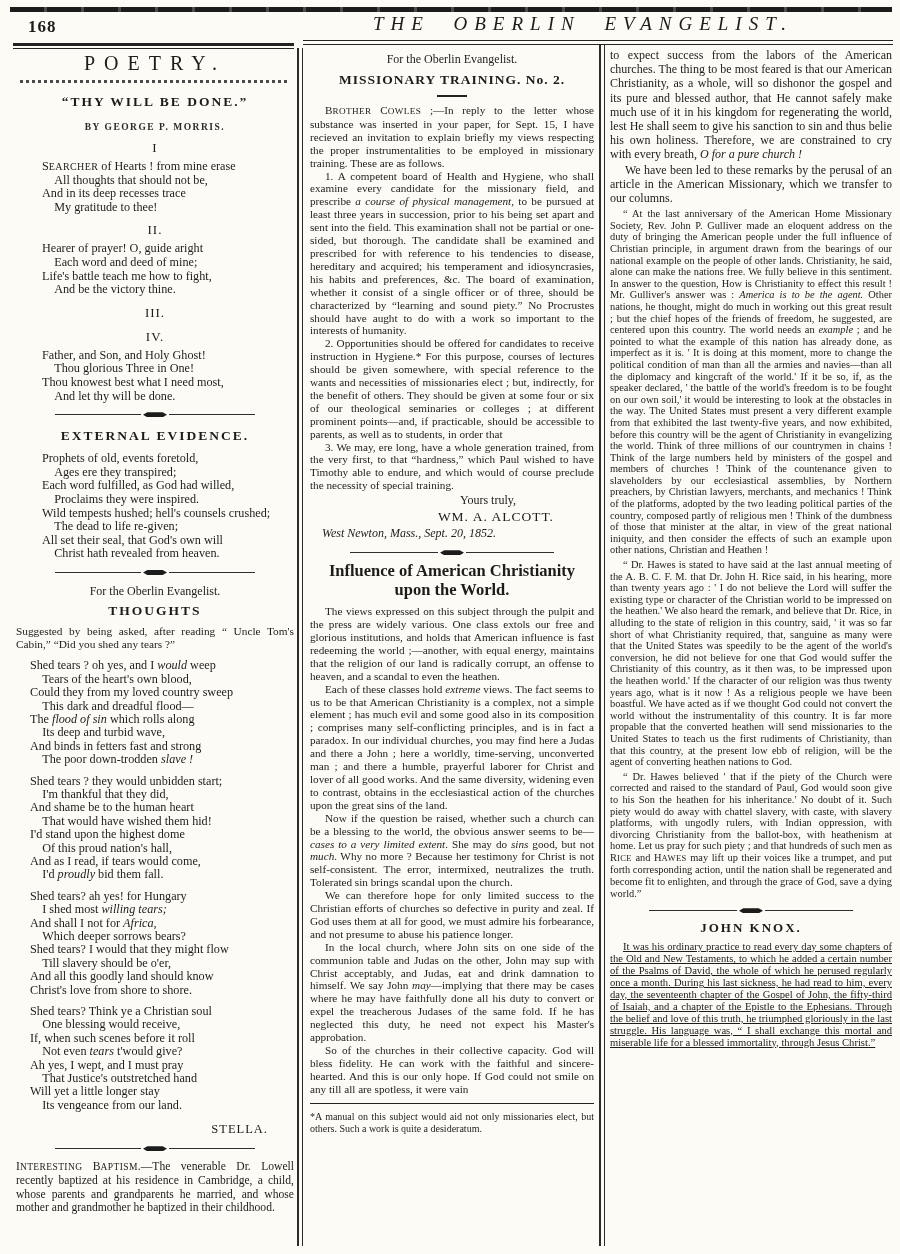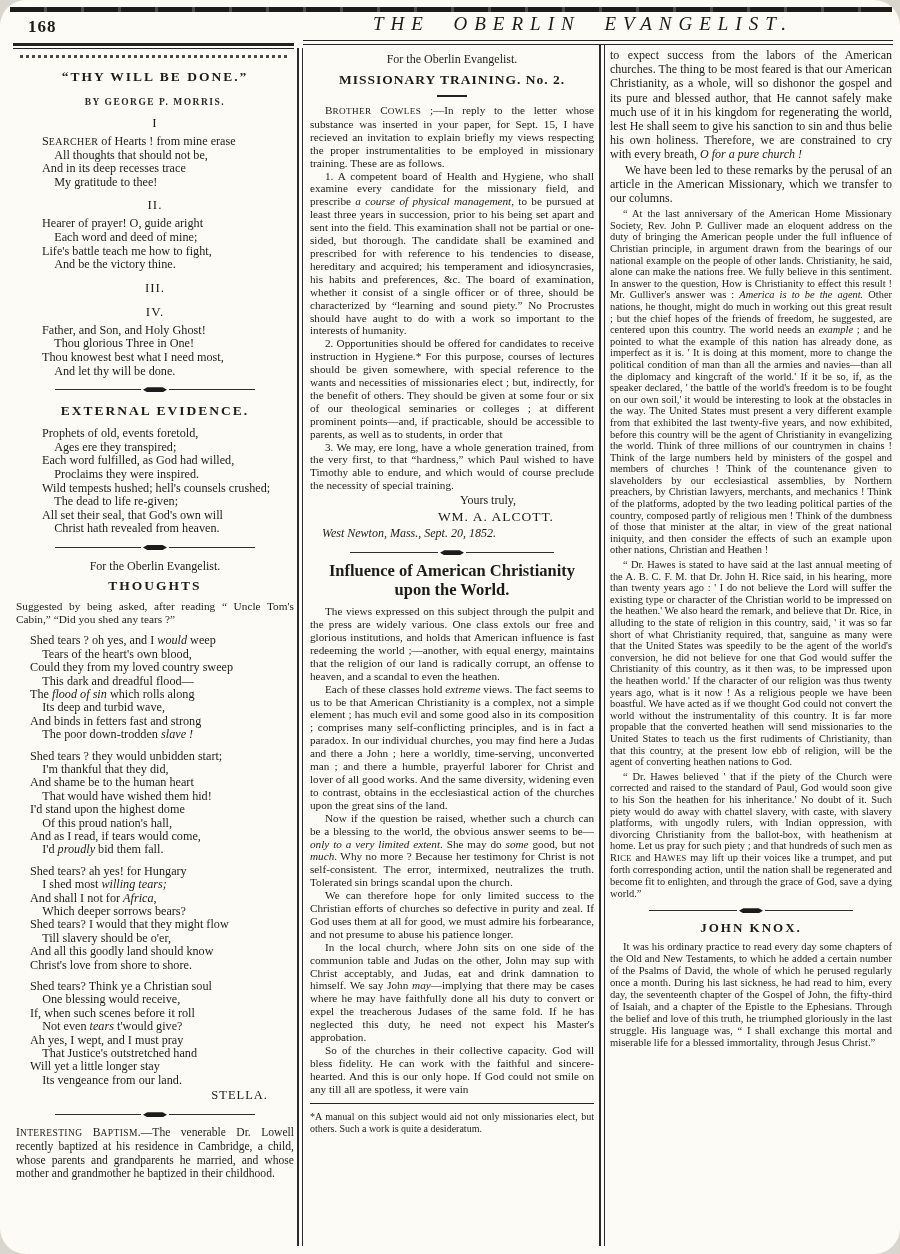--- a/index.html
+++ b/index.html
@@ -1,20 +1,19 @@
 <!DOCTYPE html>
 <html><head>
 <meta charset="utf-8">
 <style>
   html,body { margin:0; padding:0; background:#d9d6cd; }
   #page {
     position:relative; width:900px; height:1254px; margin:0 auto;
     background:#fcfbf6; color:#1e1c19; overflow:hidden;
     font-family:"Liberation Serif", serif;
-    border-radius:26px;
   }
   
   .top-rule { position:absolute; left:10px; right:8px; top:7px; height:5px;
     background:repeating-linear-gradient(90deg,#1c1c1c 0 34px,#4d4d4d 34px 37px); }
   .pagenum { position:absolute; left:28px; top:17px; font-size:17px; font-weight:bold; letter-spacing:1px; }
   .rule-col1 { position:absolute; left:13px; width:281px; top:43px;
     border-top:3px solid #232323; border-bottom:1px solid #232323; height:2px; }
   .masthead { position:absolute; left:289px; width:588px; top:13px; text-align:center;
     font-size:19px; letter-spacing:7px; word-spacing:12px;font-style:italic; }
   .masthead-rule { position:absolute; left:303px; width:590px; top:40px;
@@ -31,21 +30,21 @@
   
   .poetry { margin:2px 0 0; text-align:center; font-size:20px; font-weight:normal; letter-spacing:9px; }
   .wavy { height:3px; margin:5px 4px 0; background:repeating-linear-gradient(90deg,#4a4a4a 0 3px,transparent 3px 6px); }
   .poem-title { margin:11px 0 0; text-align:center; font-size:13.5px; letter-spacing:2px; font-weight:bold; }
   .byline { margin-top:12px; text-align:center; font-size:9.5px; letter-spacing:1.5px; font-weight:bold; color:#2a2a2a; }
   .numeral { text-align:center; font-size:13px; margin:8px 0 4px; letter-spacing:1px; }
   .poem { font-size:12.2px; line-height:13.6px; padding-left:26px; }
   .thoughts-poem { font-size:12.2px; line-height:13.4px; padding-left:14px; margin-top:8px; }
   .dateline { text-align:center; font-size:12px; margin-top:9px; }
   .note { font-size:11.3px; line-height:13.2px; margin-top:6px; text-align:justify; }
-  .signature { text-align:right; padding-right:26px; font-size:12.5px; letter-spacing:1px; margin-top:1px; }
+  .signature { text-align:right; padding-right:26px; font-size:12.5px; letter-spacing:1px; margin-top:10px; }
   .body { font-size:11.2px; line-height:12.9px; text-align:justify; }
   .baptism { margin-top:9px; font-size:11.6px; line-height:13.2px; }
   .sep { display:flex; align-items:center; justify-content:center; margin:9px auto 2px; width:72%; }
   .sep-line { flex:1; height:1px; background:#2e2e2e; }
   .sep-diamond { width:24px; height:5px; background:#1c1c1c; margin:0 2px;
     clip-path:polygon(0 50%,18% 0,82% 0,100% 50%,82% 100%,18% 100%); }
   .sc { font-size:0.82em; letter-spacing:0.4px; }
   
   .c2-title { text-align:center; font-weight:bold; font-size:13.5px; letter-spacing:1px; margin:5px 0 0; }
   .dash { width:30px; height:2px; background:#222; margin:7px auto 7px; }
@@ -54,35 +53,36 @@
   .closing-name { text-align:right; padding-right:40px; font-size:13.5px; letter-spacing:1px; margin-top:1px; }
   .closing-place { font-size:12px; padding-left:12px; margin-top:1px; font-style:italic; }
   .art-title { text-align:center; font-weight:bold; font-size:16.5px; line-height:19px; margin:6px 2px 6px; }
   .fn-rule { border-top:1.5px solid #242424; margin-top:7px; }
   .footnote { font-size:10px; line-height:12.2px; text-align:justify; margin-top:7px; }
   
   .lead { font-size:12px; line-height:14.2px; text-align:justify; }
   .lead.indent { text-indent:15px; margin-top:1px; }
   .quote { font-size:10.4px; line-height:11.6px; text-align:justify; text-indent:13px; margin-top:3px; }
   .jk-title { text-align:center; font-weight:bold; font-size:13px; letter-spacing:2px; margin:7px 0 5px; }
-  .jk { font-size:10.6px; line-height:11.9px; text-align:justify; text-indent:13px; }
+  .jk { font-size:10.6px; line-height:11.9px; text-align:justify; text-indent:13px;text-decoration:underline; }
 </style>
 </head>
 <body>
 
 <div id="page">
   <div class="top-rule"></div>
   <div class="pagenum">168</div>
   <div class="rule-col1"></div>
   <div class="masthead">THE OBERLIN EVANGELIST.</div>
   <div class="masthead-rule"></div>
   <div class="vdiv vdiv1"></div>
   <div class="vdiv vdiv2"></div>
 
   <div class="col col1">
+    <h1 class="poetry">POETRY.</h1>
     <div class="wavy"></div>
     <h2 class="poem-title">“THY WILL BE DONE.”</h2>
     <div class="byline">BY GEORGE P. MORRIS.</div>
 
     <div class="numeral">I</div>
     <div class="poem">S<span class="sc">EARCHER</span> of Hearts ! from mine erase<br>  All thoughts that should not be,<br>And in its deep recesses trace<br>  My gratitude to thee!</div>
     <div class="numeral">II.</div>
     <div class="poem">Hearer of prayer! O, guide aright<br>  Each word and deed of mine;<br>Life's battle teach me how to fight,<br>  And be the victory thine.</div>
     <div class="numeral">III.</div>
     <div class="numeral">IV.</div>
@@ -138,21 +138,21 @@
 
     <div class="sep">
         <span class="sep-line"></span>
         <span class="sep-diamond"></span>
         <span class="sep-line"></span>
       </div>
 
     <h2 class="art-title">Influence of American Christianity upon the World.</h2>
     <p class="body">The views expressed on this subject through the pulpit and the press are widely various. One class extols our free and glorious institutions, and holds that American influence is fast redeeming the world ;—another, with equal energy, maintains that the religion of our land is radically corrupt, an offense to heaven, and a scandal to even the heathen.</p>
     <p class="body">Each of these classes hold <i>extreme</i> views. The fact seems to us to be that American Christianity is a complex, not a simple element ; has much evil and some good also in its composition ; comprises many self-conflicting principles, and is in fact a paradox. In our individual churches, you may find here a Judas and there a John ; here a worldly, time-serving, unconverted man ; and there a humble, prayerful laborer for Christ and lover of all good works. And the same diversity, widening even to contrast, obtains in the ecclesiastical action of the churches upon the great sins of the land.</p>
-    <p class="body">Now if the question be raised, whether such a church can be a blessing to the world, the obvious answer seems to be—<i>only to a very limited extent</i>. She may do <i>some</i> good, but not <i>much</i>. Why no more ? Because her testimony for Christ is not self-consistent. The error, intermixed, neutralizes the truth. Tolerated sin brings scandal upon the church.</p>
+    <p class="body">Now if the question be raised, whether such a church can be a blessing to the world, the obvious answer seems to be—<i>cases to a very limited extent</i>. She may do <i>sins</i> good, but not <i>much</i>. Why no more ? Because her testimony for Christ is not self-consistent. The error, intermixed, neutralizes the truth. Tolerated sin brings scandal upon the church.</p>
     <p class="body">We can therefore hope for only limited success to the Christian efforts of churches so defective in purity and zeal. If God uses them at all for good, we must admire his forbearance, and not presume to abuse his patience longer.</p>
     <p class="body">In the local church, where John sits on one side of the communion table and Judas on the other, John may sup with Christ acceptably, and Judas, eat and drink damnation to himself. We say John <i>may</i>—implying that there may be cases where he may have faithfully done all his duty to convert or expel the treacherous Judases of the same fold. If he has neglected this duty, he need not expect his Master's approbation.</p>
     <p class="body">So of the churches in their collective capacity. God will bless fidelity. He can work with the faithful and sincere-hearted. And this is our only hope. If God could not smile on any till all are spotless, it were vain</p>
 
     <div class="fn-rule"></div>
     <p class="footnote">*A manual on this subject would aid not only missionaries elect, but others. Such a work is quite a desideratum.</p>
   </div>
 
   <div class="col col3">
     <p class="lead">to expect success from the labors of the American churches. The thing to be most feared is that our American Christianity, as a whole, will so dishonor the gospel and its pure and blessed author, that He cannot safely make much use of it in his kingdom for regenerating the world, lest He shall seem to give his sanction to sin and thus belie his own holiness. Therefore, we are constrained to cry with every breath, <i>O for a pure church !</i></p>

